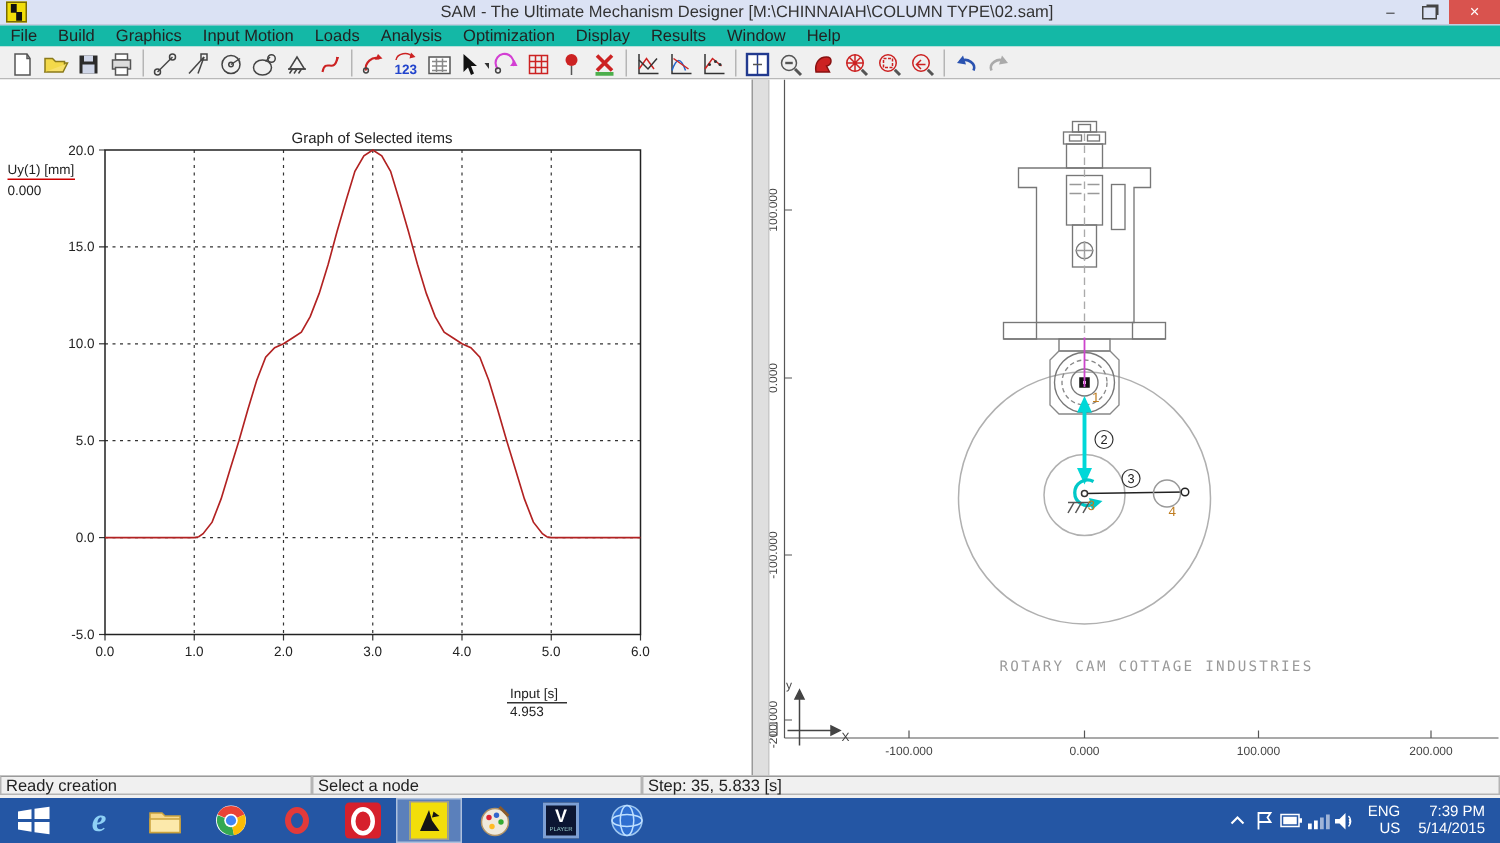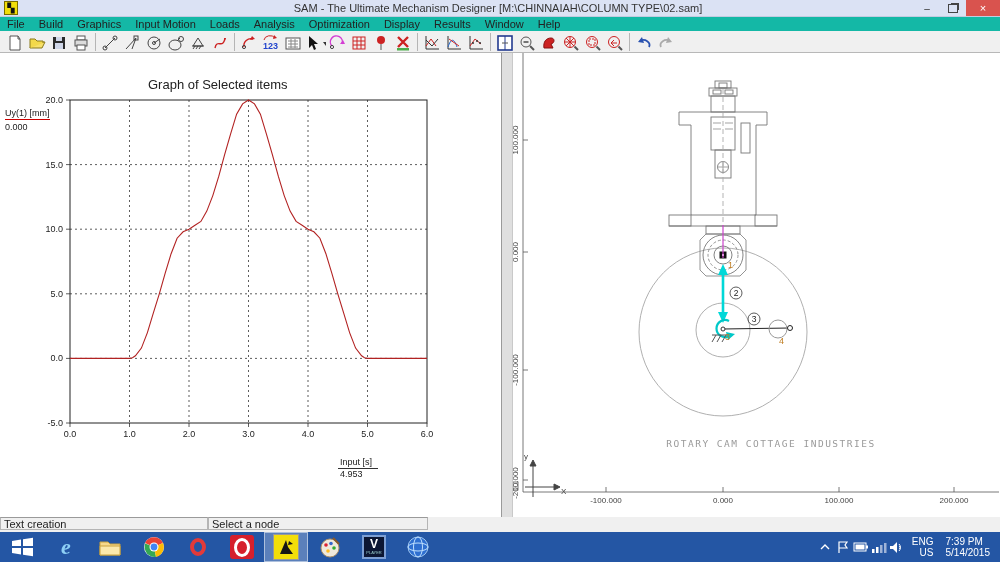--- a/index.html
+++ b/index.html
@@ -21,21 +21,21 @@
   
   #toolbar{position:absolute;left:0;top:31px;width:1000px;height:22px;background:#f0f0f0;
     border-bottom:1px solid #b8b8b8;display:flex;align-items:center;padding-left:4px;box-sizing:border-box}
   .tbtn{width:22px;height:20px;display:flex;align-items:flex-end;justify-content:center}
   .tsep{width:1px;height:18px;background:#b5b5b5;margin:0 3px}
   .tbtn svg{display:block}
   
   #main{position:absolute;left:0;top:53px;width:1000px;height:464px;background:#dfdfdf}
   #graph-pane{position:absolute;left:0;top:0;width:502px;height:464px;background:#fff;border-right:1px solid #9a9a9a;box-sizing:border-box}
   #mech-pane{position:absolute;left:512px;top:0;width:488px;height:464px;background:#fff;border-left:1px solid #c9c9c9;box-sizing:border-box}
-  .chart-title{position:absolute;left:148px;top:24px;width:200px;text-align:left;font-size:13px;color:#222}
+  .chart-title{position:absolute;left:148px;top:34px;width:200px;text-align:center;font-size:10px;color:#222}
   .ylab{position:absolute;left:5px;top:55px;font-size:9px;color:#222;border-bottom:1px solid #cc0000;padding-bottom:1px}
   .yval{position:absolute;left:5px;top:69px;font-size:9px;color:#222}
   .xlab{position:absolute;left:338px;top:404px;font-size:9px;color:#222;border-bottom:1px solid #333;padding:0 6px 1px 2px}
   .xval{position:absolute;left:340px;top:416px;font-size:9px;color:#222}
   text.tick{font-family:"Liberation Sans",sans-serif;font-size:9px;fill:#222}
   text.rtick{font-family:"Liberation Sans",sans-serif;font-size:8px;fill:#444}
   text.olabel{font-family:"Liberation Sans",sans-serif;font-size:9px;fill:#bf7c1f}
   text.clabel{font-family:"Liberation Sans",sans-serif;font-size:8.5px;fill:#222}
   text.wmark{font-family:"DejaVu Sans Mono",monospace;font-size:9.5px;letter-spacing:1.5px;fill:#9a9a9a}
   
@@ -435,22 +435,23 @@
       <text class="olabel" x="215" y="215">1</text>
       <text class="olabel" x="212" y="287">3</text>
       <text class="olabel" x="266" y="291">4</text>
 
       <text class="wmark" x="258" y="394" text-anchor="middle">ROTARY CAM COTTAGE INDUSTRIES</text>
     </svg>
   </div>
 </div>
 
 <div id="statusbar">
-  <div class="stseg" style="width:208px">Text creation</div>
+  <div class="stseg" style="width:208px">Ready creation</div>
   <div class="stseg" style="width:220px">Select a node</div>
+  <div class="stseg" style="flex:1">Step: 35,   5.833 [s]</div>
 </div>
 
 <div id="taskbar">
   <div class="tk">
     <svg width="24" height="24">
         <polygon points="2,6 11,4.5 11,11 2,11" fill="#fff"></polygon>
         <polygon points="13,4.2 23,2.8 23,11 13,11" fill="#fff"></polygon>
         <polygon points="2,13 11,13 11,19.5 2,18" fill="#fff"></polygon>
         <polygon points="13,13 23,13 23,21.2 13,19.8" fill="#fff"></polygon>
       </svg>
@@ -543,18 +544,18 @@
     <div class="trayicon">
         <svg width="15" height="13">
           <polygon points="1,5 4,5 8,1 8,12 4,8 1,8" fill="#fff"></polygon>
           <path d="M10,3 A5,5 0 0 1 10,10 M10.5,5 A2.5,2.5 0 0 1 10.5,8" fill="none" stroke="#fff"></path>
         </svg>
       </div>
     <div class="tray2">
       <div>ENG</div>
         <div>US</div>
     </div>
-    <div class="tray2" style="margin-right:10px;text-align:left">
+    <div class="tray2" style="margin-right:10px;text-align:right">
       <div>7:39 PM</div>
         <div>5/14/2015</div>
     </div>
   </div>
 </div>
 
 </body></html>

